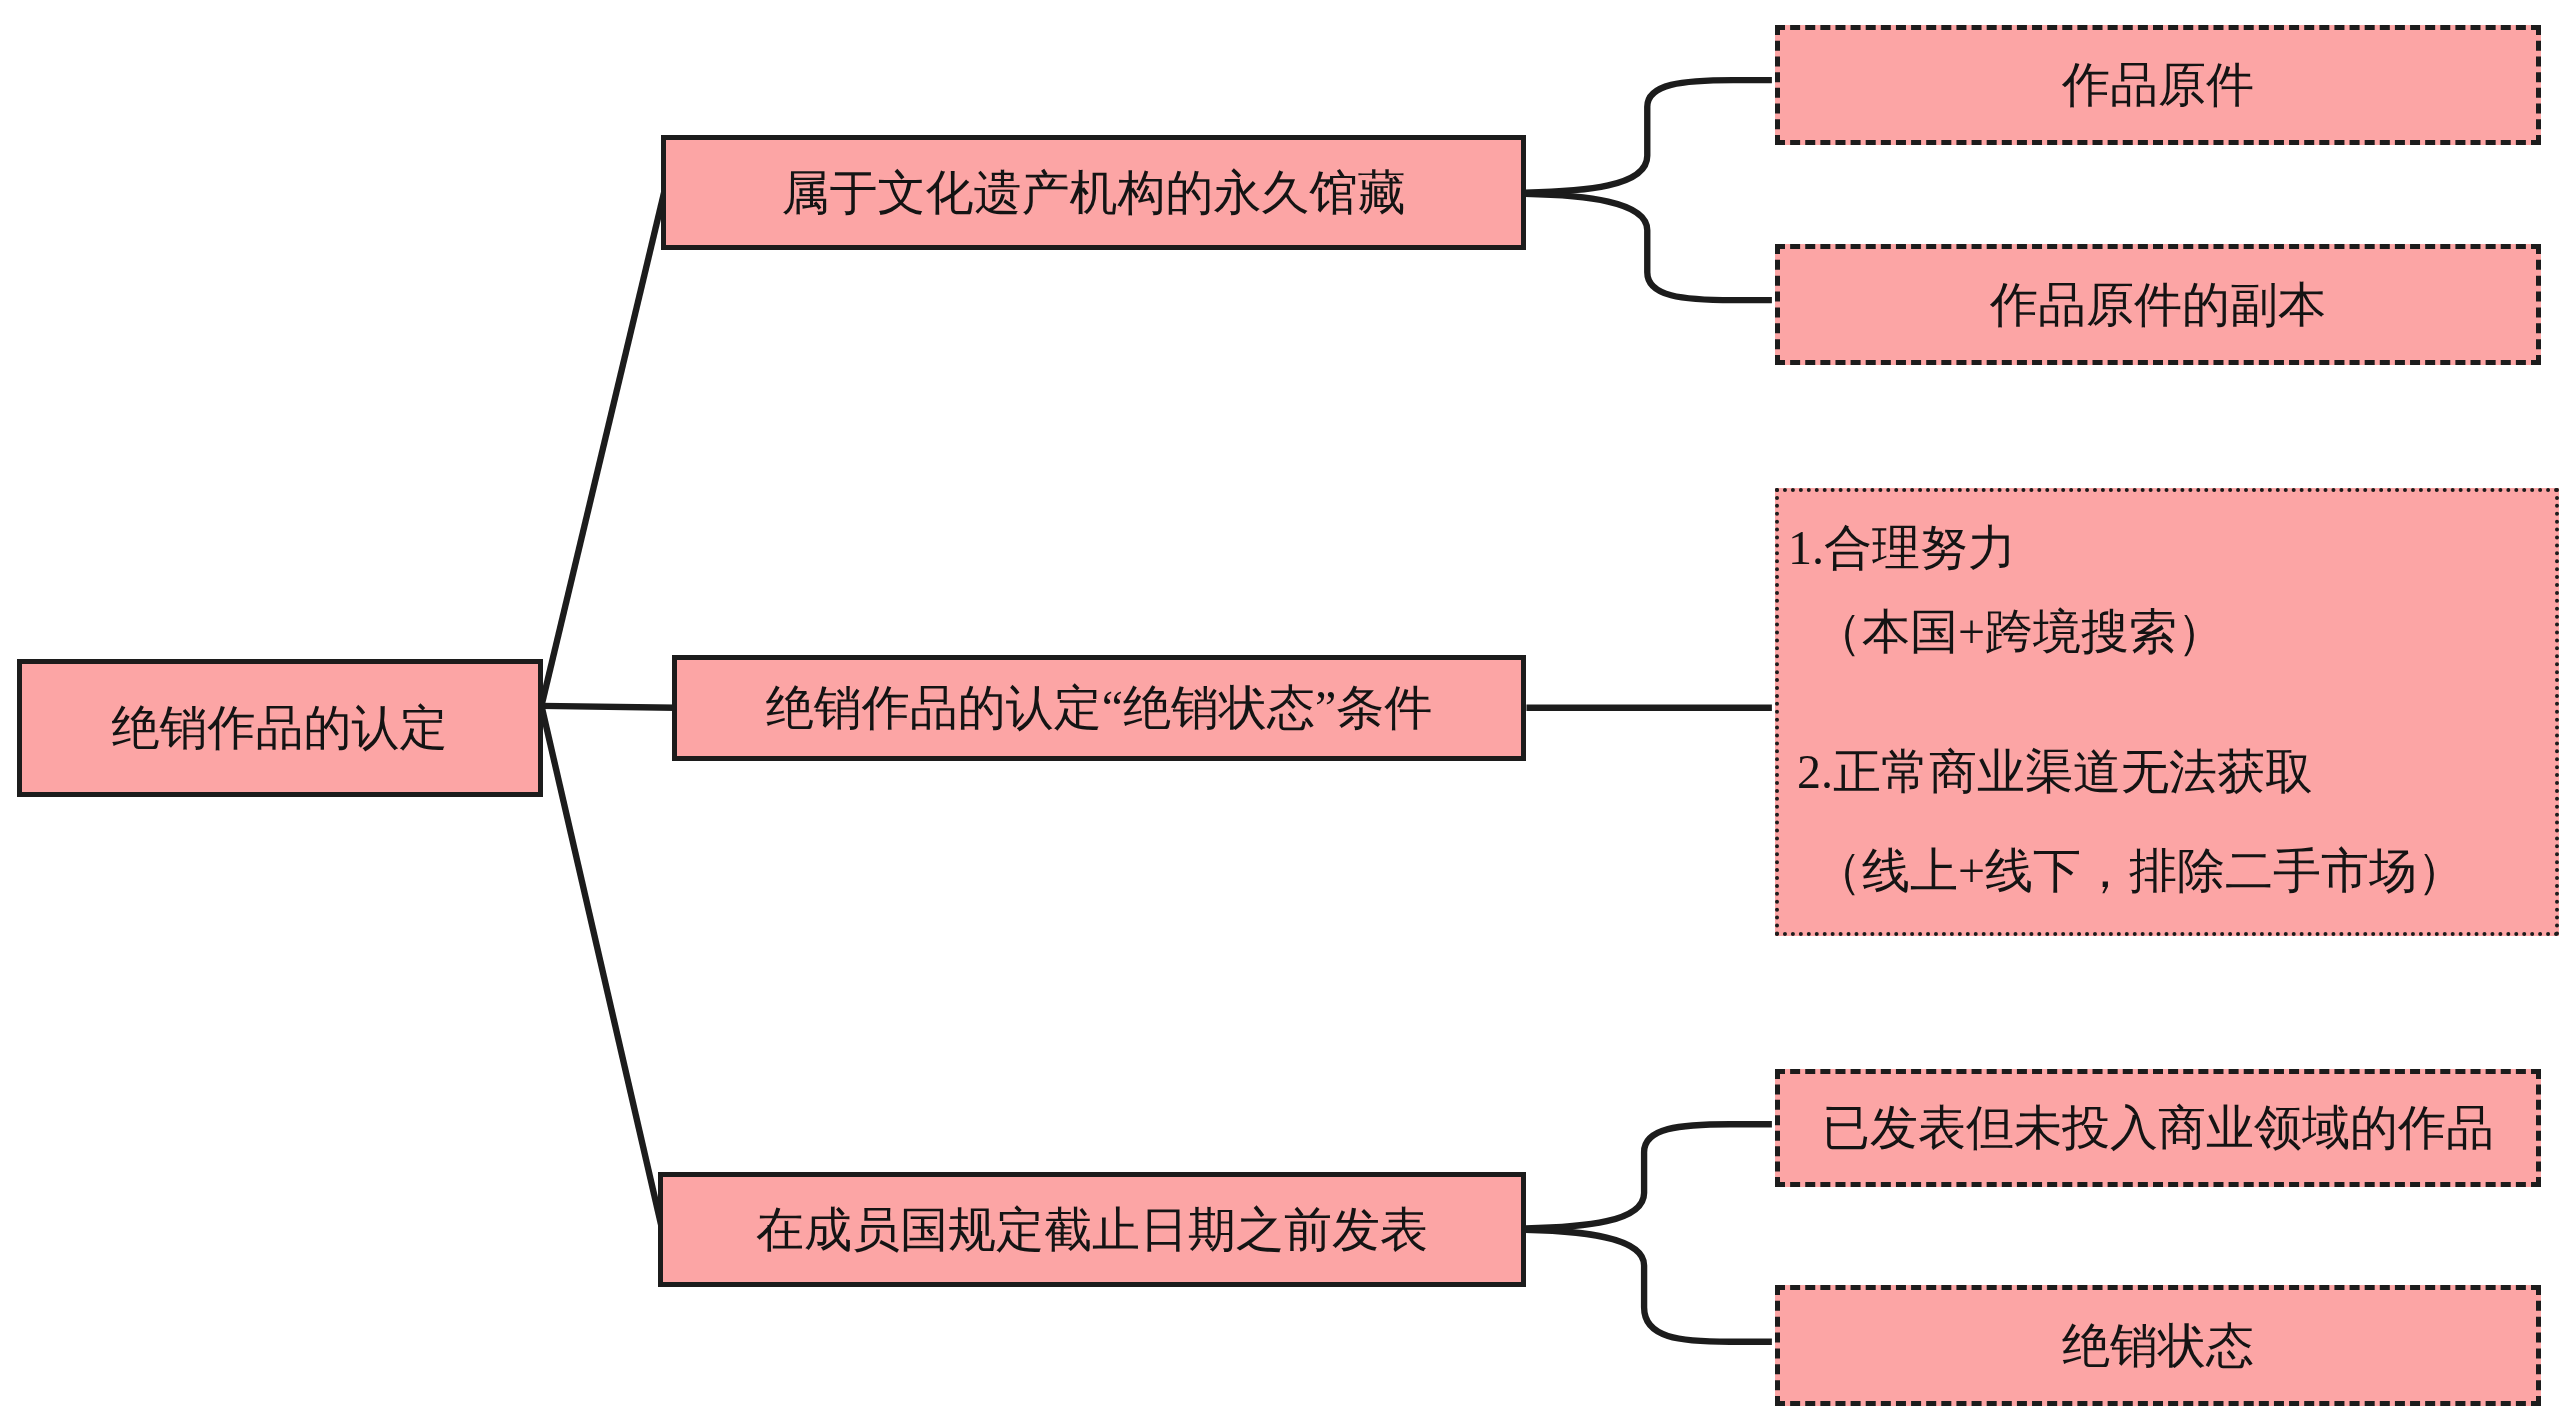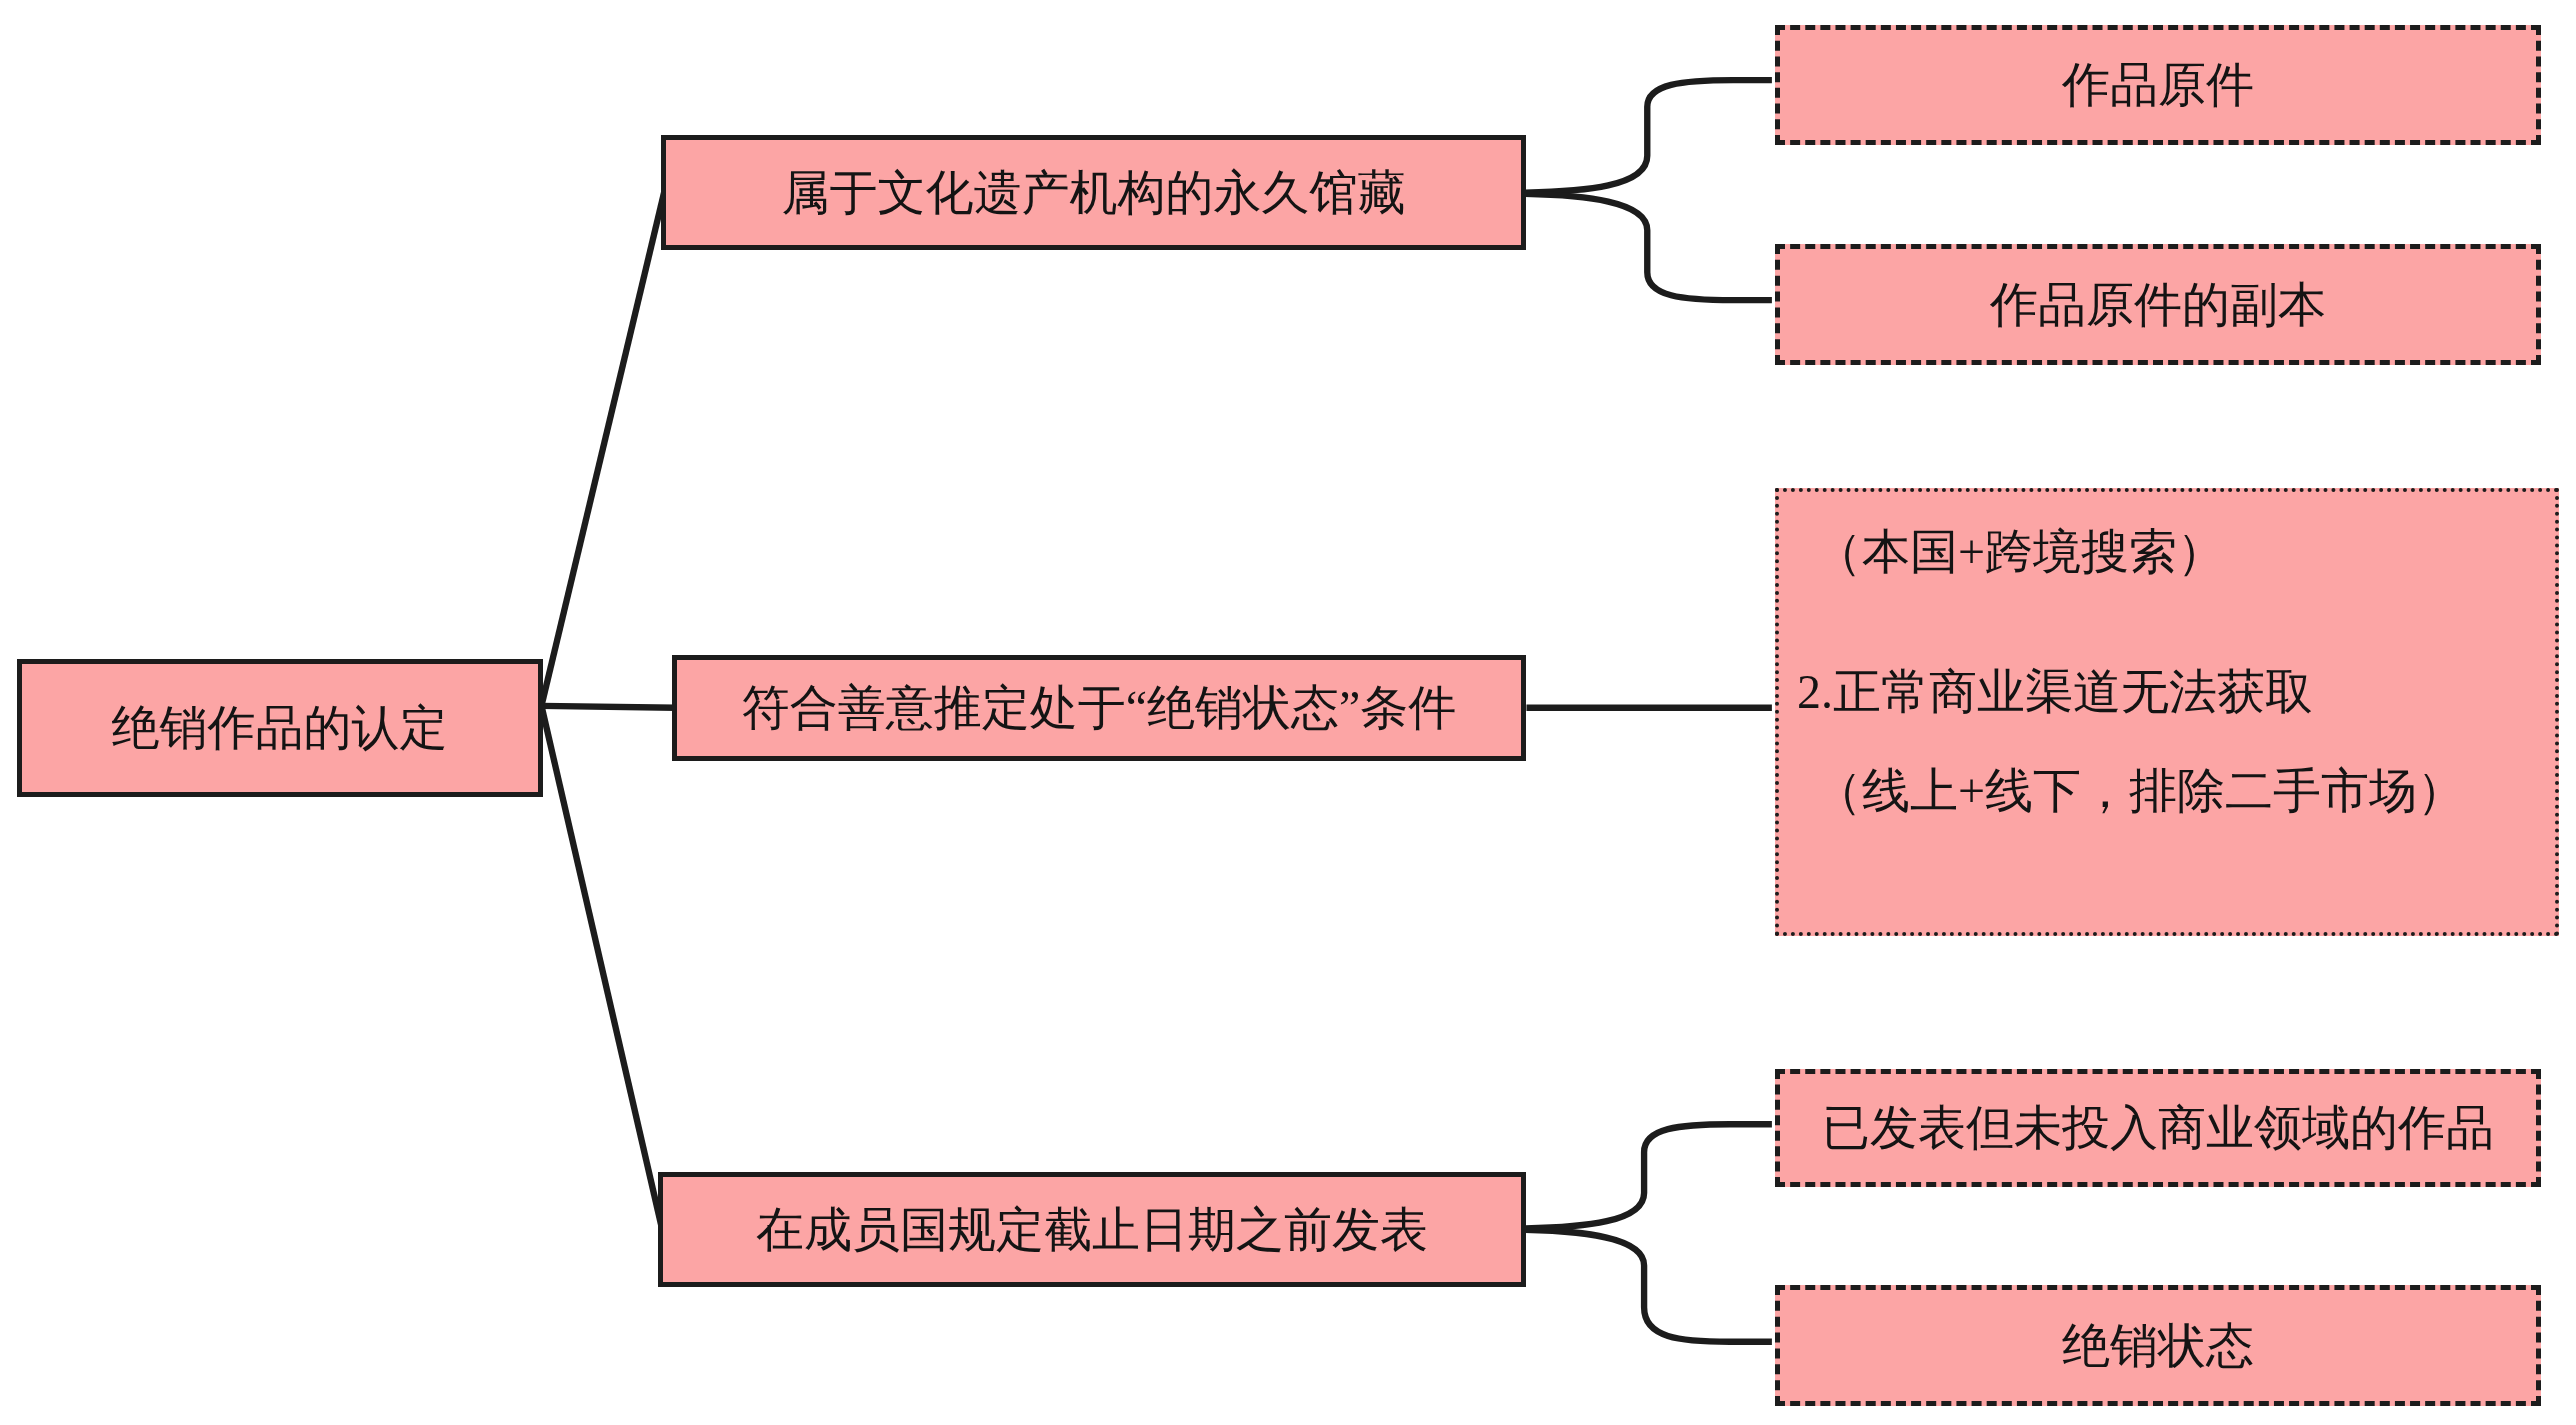--- a/index.html
+++ b/index.html
@@ -89,36 +89,37 @@
 
   <div class="node solid" id="root-node">
     <span>绝销作品的认定</span>
   </div>
 
   <div class="node solid" id="branch1">
     <span>属于文化遗产机构的永久馆藏</span>
   </div>
 
   <div class="node solid" id="branch2">
-    <span>符合善意推定处于“绝销状态”条件</span>
+    <span>绝销作品的认定“绝销状态”条件</span>
   </div>
 
   <div class="node solid" id="branch3">
     <span>在成员国规定截止日期之前发表</span>
   </div>
 
   <div class="node dashed" id="leaf1a">
     <span>作品原件</span>
   </div>
 
   <div class="node dashed" id="leaf1b">
     <span>作品原件的副本</span>
   </div>
 
   <div class="node dotted-box" id="note-box">
+    <div class="note-line nl1">1.合理努力</div>
     <div class="note-line nl2">（本国+跨境搜索）</div>
     <div class="note-line nl3">2.正常商业渠道无法获取</div>
     <div class="note-line nl4">（线上+线下，排除二手市场）</div>
   </div>
 
   <div class="node dashed" id="leaf3a">
     <span>已发表但未投入商业领域的作品</span>
   </div>
 
   <div class="node dashed" id="leaf3b">

